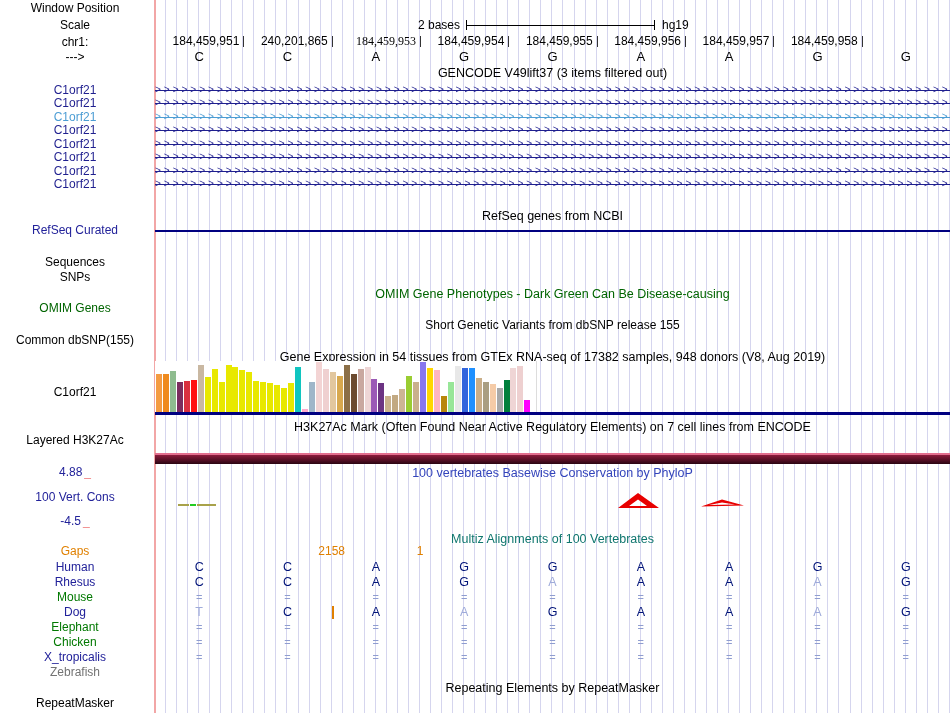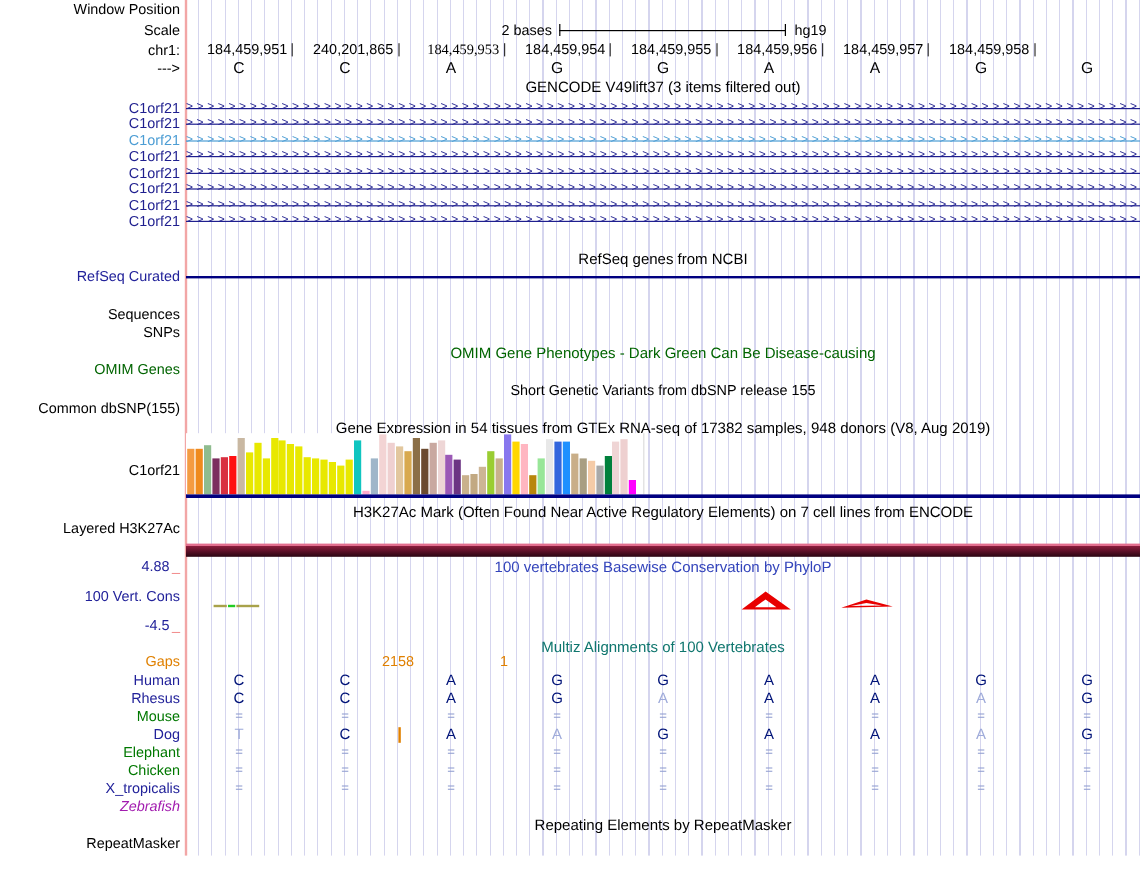--- a/index.html
+++ b/index.html
@@ -1,19 +1,19 @@
 <!DOCTYPE html>
 <html><head>
 <meta charset="utf-8">
 <style>
   html,body{margin:0;padding:0;background:#fff;}
   #browser{position:relative;width:950px;height:726px;background:#fff;overflow:hidden;
            font-family:"Liberation Sans","DejaVu Sans",sans-serif;color:#000;}
   .abs{position:absolute;}
-  .lbl{position:absolute;left:0;width:150px;text-align:right;font-size:12px;line-height:14px;
+  .lbl{position:absolute;left:0;width:150px;text-align:center;font-size:12px;line-height:14px;
        height:14px;white-space:nowrap;color:#000;}
   .title{position:absolute;left:155px;width:795px;text-align:center;font-size:12.5px;
          line-height:14px;height:14px;white-space:nowrap;}
   .grid{position:absolute;left:155px;top:0;width:795px;height:713px;
         background:repeating-linear-gradient(90deg,transparent 0px,transparent 10.04px,#D5D5EE 10.04px,#D5D5EE 11.04px);}
   .pinkline{position:absolute;left:154px;top:0;width:2px;height:713px;background:#F2A6A6;}
   .arrowrow{position:absolute;left:155px;width:795px;height:10px;line-height:10px;font-size:10px;
             letter-spacing:3px;overflow:hidden;white-space:nowrap;
             background:linear-gradient(currentColor,currentColor) no-repeat center/100% 1px;}
   .rulernum{position:absolute;width:80px;text-align:right;font-size:12px;line-height:13px;height:13px;top:35px;}
@@ -259,19 +259,19 @@
       <div class="lbl" style="top: 650px; color: rgb(34, 34, 154);">X_tropicalis</div>
       <div class="mzcell mzeq" style="left: 189.167px; top: 650px; color: rgb(143, 157, 208);">=</div>
       <div class="mzcell mzeq" style="left: 277.5px; top: 650px; color: rgb(143, 157, 208);">=</div>
       <div class="mzcell mzeq" style="left: 365.833px; top: 650px; color: rgb(143, 157, 208);">=</div>
       <div class="mzcell mzeq" style="left: 454.167px; top: 650px; color: rgb(143, 157, 208);">=</div>
       <div class="mzcell mzeq" style="left: 542.5px; top: 650px; color: rgb(143, 157, 208);">=</div>
       <div class="mzcell mzeq" style="left: 630.833px; top: 650px; color: rgb(143, 157, 208);">=</div>
       <div class="mzcell mzeq" style="left: 719.167px; top: 650px; color: rgb(143, 157, 208);">=</div>
       <div class="mzcell mzeq" style="left: 807.5px; top: 650px; color: rgb(143, 157, 208);">=</div>
       <div class="mzcell mzeq" style="left: 895.833px; top: 650px; color: rgb(143, 157, 208);">=</div>
-      <div class="lbl" style="top: 665px; color: #a21caf; font-style: italic;">Zebrafish</div>
+      <div class="lbl" style="top: 665px; color: #737373;">Zebrafish</div>
     </div>
 
   <div class="title" style="top:681px">Repeating Elements by RepeatMasker</div>
   <div class="lbl" style="top:696px">RepeatMasker</div>
 
 </div>
 
 </body></html>

